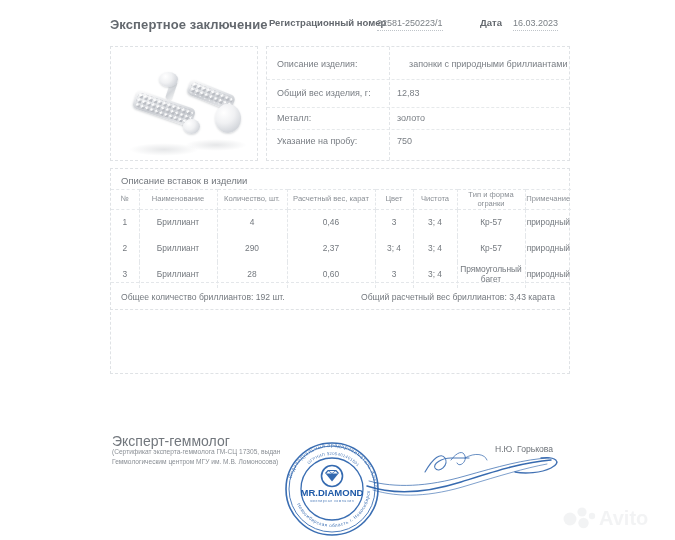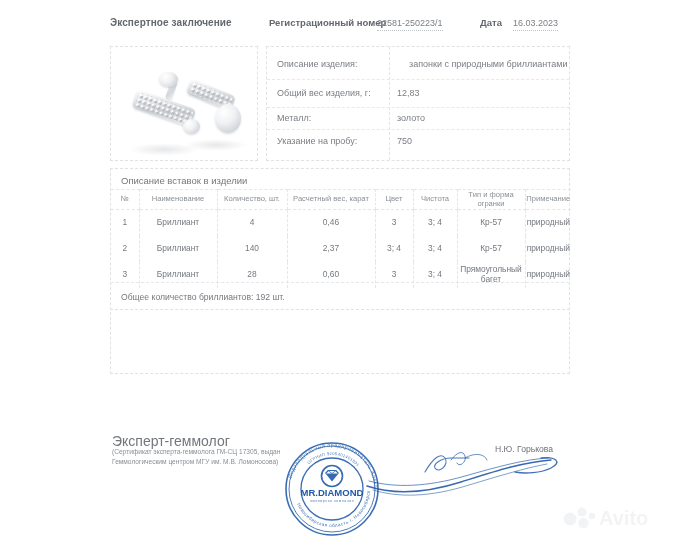--- a/index.html
+++ b/index.html
@@ -30,21 +30,21 @@
     position: absolute;
     left: 110px;
     top: 14px;
     width: 460px;
     height: 22px;
   }
   .hdr-title {
     position: absolute;
     left: 0;
     top: 3px;
-    font-size: 10px;
+    font-size: 13px;
     font-weight: bold;
     color: #63686e;
     letter-spacing: .1px;
     white-space: nowrap;
   }
   .hdr-reg-label {
     position: absolute;
     left: 159px;
     top: 3px;
     font-size: 9.5px;
@@ -448,21 +448,21 @@
           <td>4</td>
           <td>0,46</td>
           <td>3</td>
           <td>3; 4</td>
           <td>Кр-57</td>
           <td>природный</td>
         </tr>
         <tr>
           <td>2</td>
           <td>Бриллиант</td>
-          <td>140</td>
+          <td>290</td>
           <td>2,37</td>
           <td>3; 4</td>
           <td>3; 4</td>
           <td>Кр-57</td>
           <td>природный</td>
         </tr>
         <tr>
           <td>3</td>
           <td>Бриллиант</td>
           <td>28</td>
@@ -470,20 +470,21 @@
           <td>3</td>
           <td>3; 4</td>
           <td>Прямоугольный багет</td>
           <td>природный</td>
         </tr>
       </tbody>
     </table>
 
     <div class="totals">
       <div class="total-left">Общее количество бриллиантов: 192 шт.</div>
+      <div class="total-right">Общий расчетный вес бриллиантов: 3,43 карата</div>
     </div>
   </div>
 
   <div class="spacer-panel"></div>
 
 
   <div class="footer">
     <div class="expert-title">Эксперт-геммолог</div>
     <div class="expert-cert">(Сертификат эксперта-геммолога ГМ-СЦ 17305, выдан Геммологическим центром МГУ им. М.В. Ломоносова)</div>
     <div class="expert-name">Н.Ю. Горькова</div>

